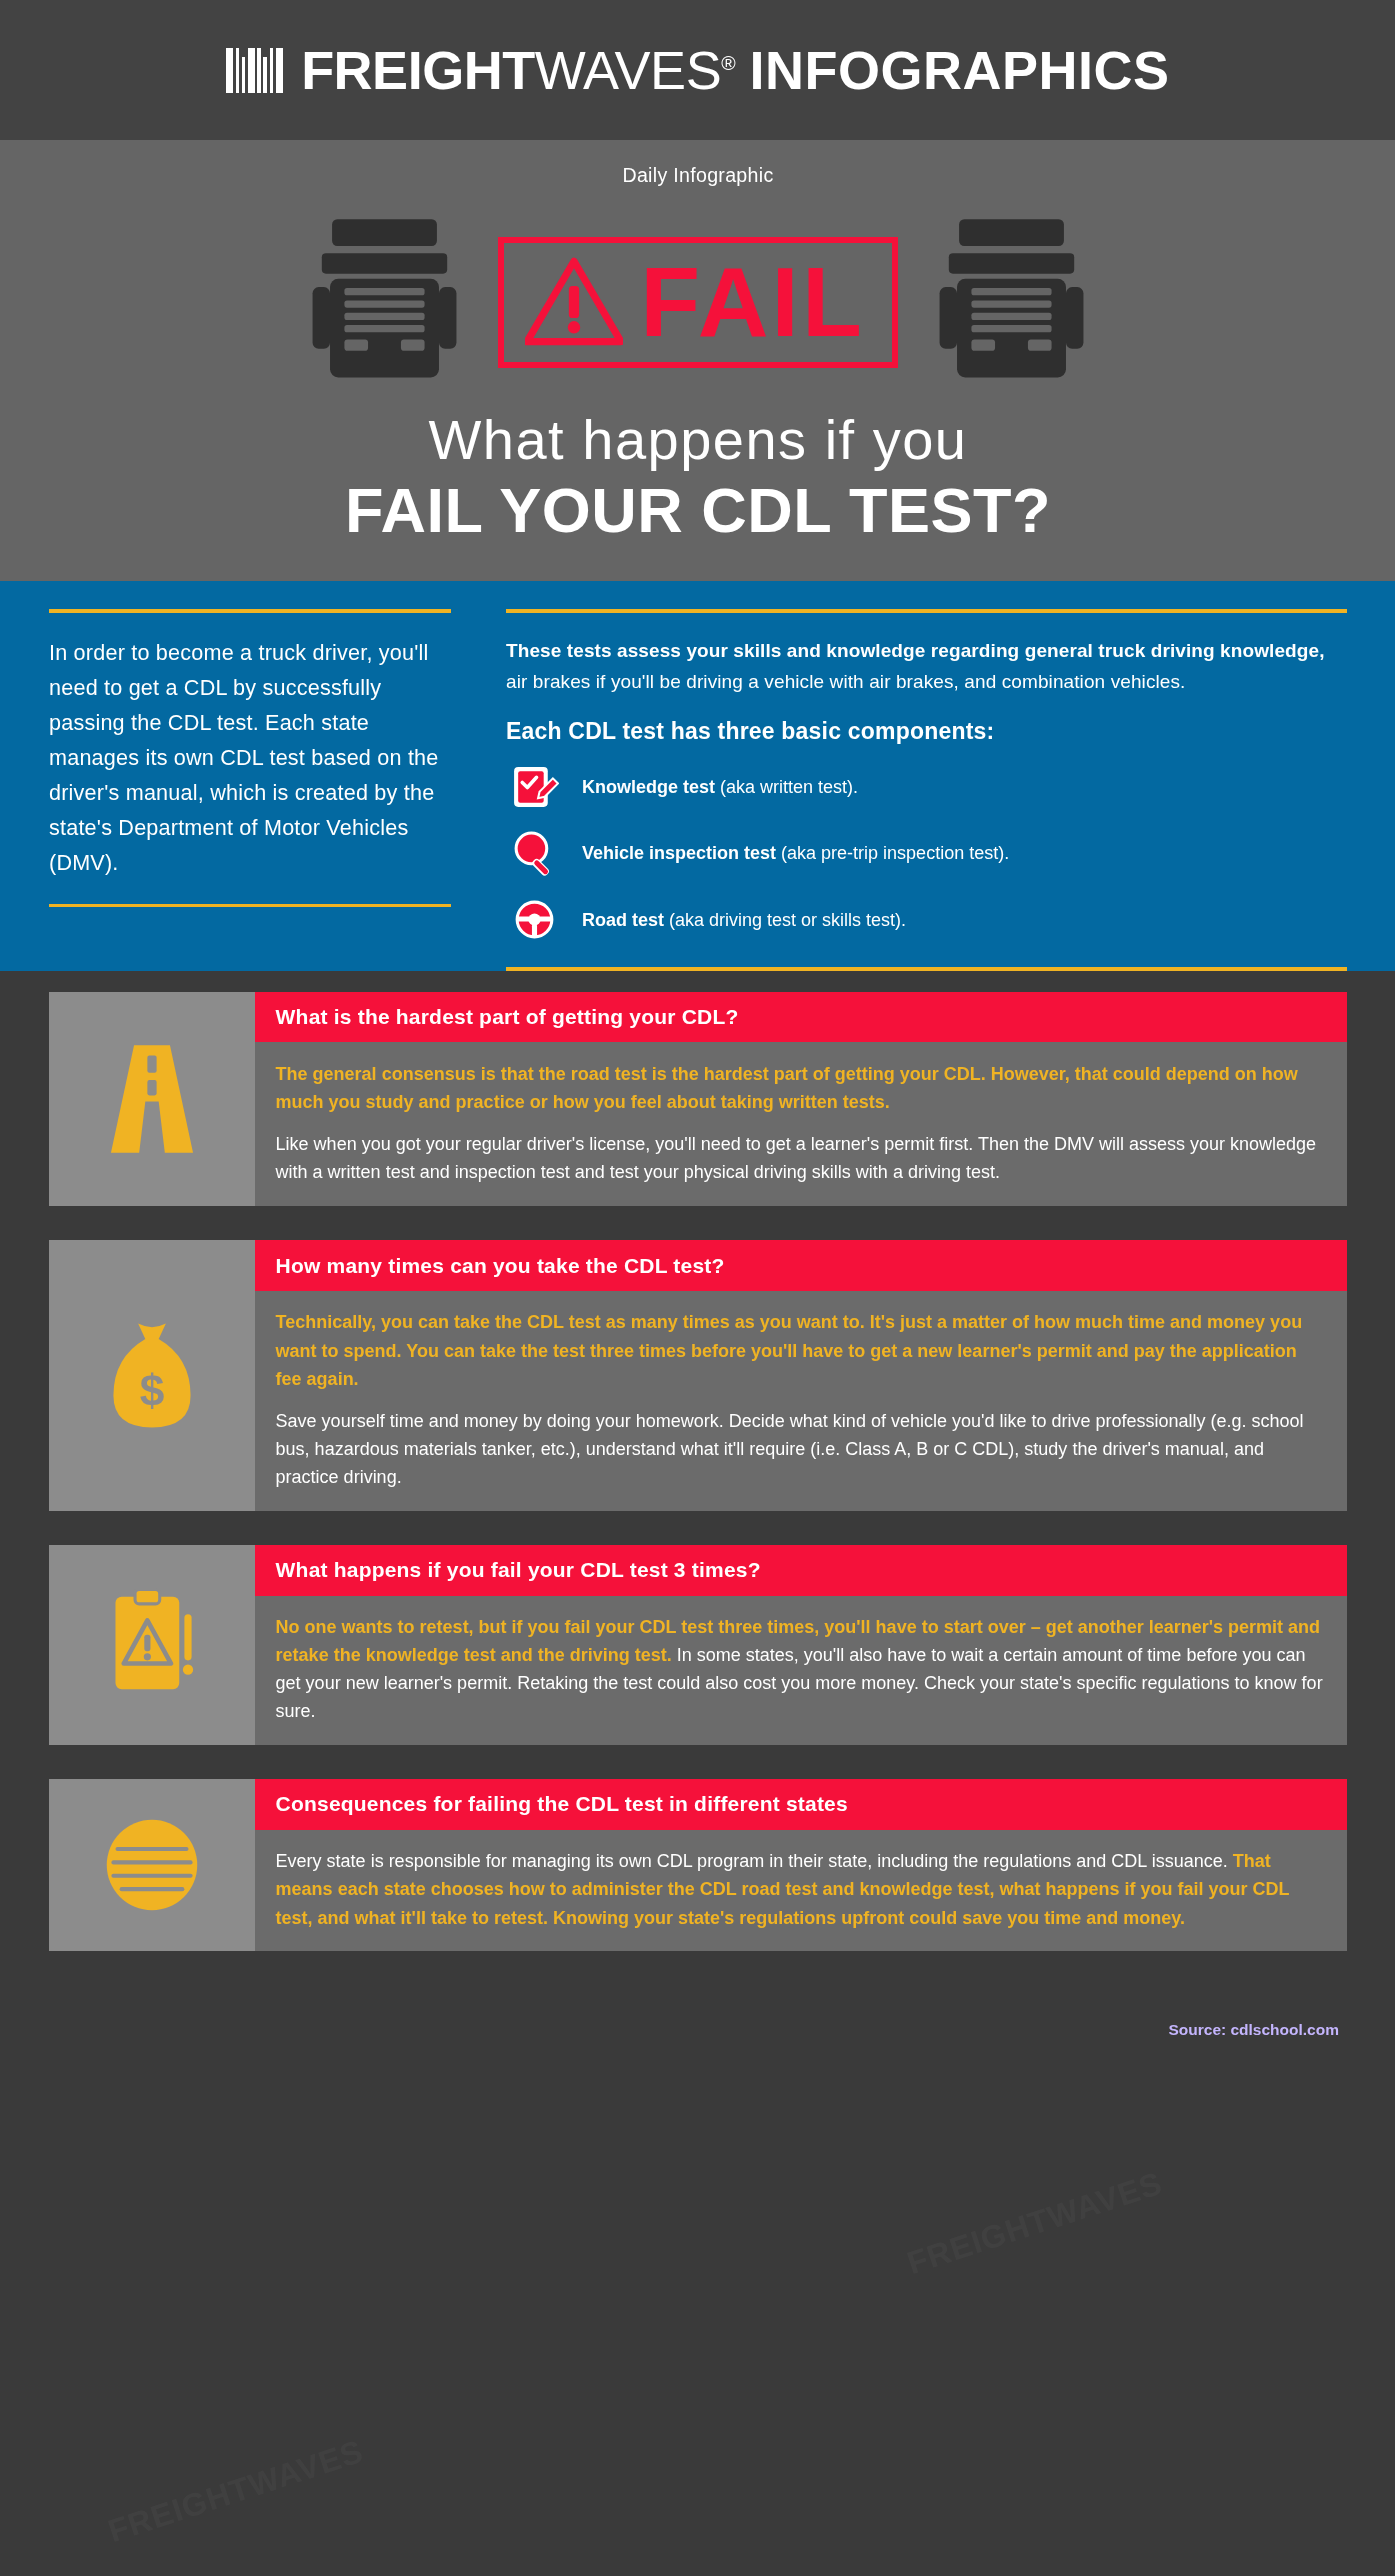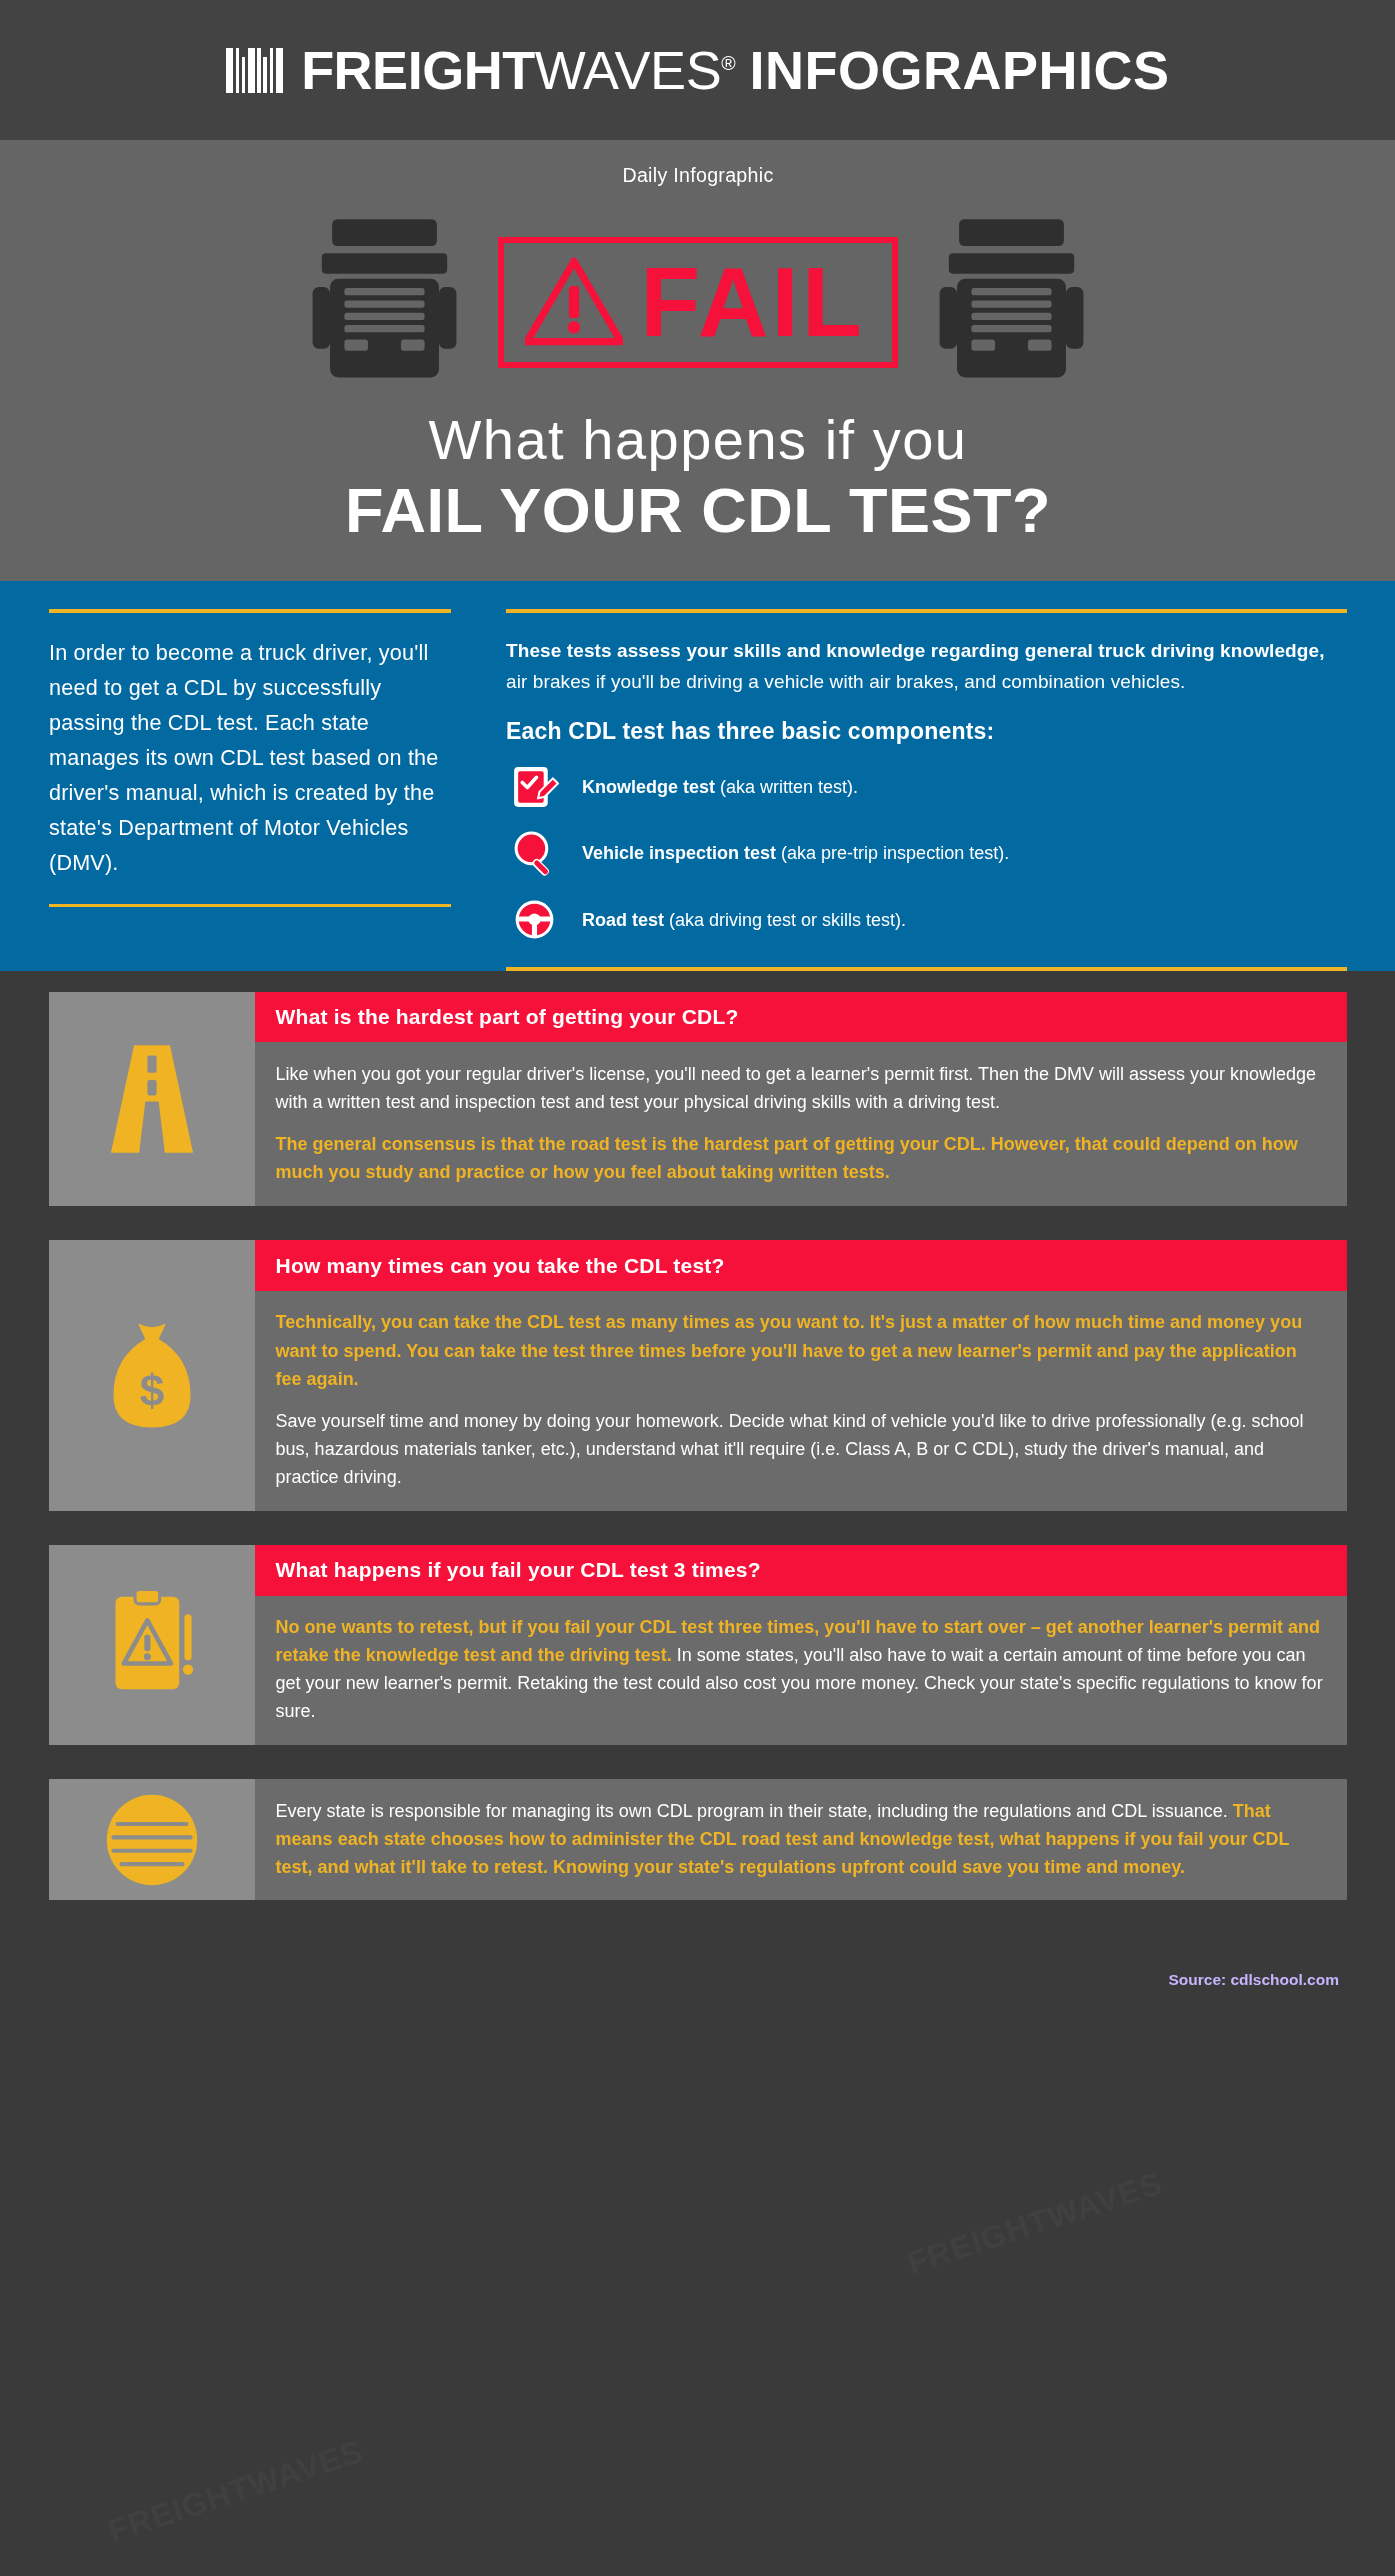--- a/index.html
+++ b/index.html
@@ -439,22 +439,22 @@
       <div class="card-icon">
         <svg width="108" height="118" viewBox="0 0 210 230" aria-hidden="true">
           <path d="M70 10 L140 10 L185 220 L130 220 L118 120 L92 120 L80 220 L25 220 Z" fill="#f0b323"></path>
           <rect x="96" y="30" width="18" height="34" rx="4" fill="#8c8c8c"></rect>
           <rect x="96" y="78" width="18" height="30" rx="4" fill="#8c8c8c"></rect>
         </svg>
       </div>
       <div class="card-body">
         <div class="card-head">What is the hardest part of getting your CDL?</div>
         <div class="card-content">
+          <p class="card-p hl">The general consensus is that the road test is the hardest part of getting your CDL. However, that could depend on how much you study and practice or how you feel about taking written tests.</p>
           <p class="card-p">Like when you got your regular driver's license, you'll need to get a learner's permit first. Then the DMV will assess your knowledge with a written test and inspection test and test your physical driving skills with a driving test.</p>
-          <p class="card-p hl">The general consensus is that the road test is the hardest part of getting your CDL. However, that could depend on how much you study and practice or how you feel about taking written tests.</p>
         </div>
       </div>
     </div>
 
     <div class="card">
       <div class="card-icon">
         <svg width="108" height="124" viewBox="0 0 210 240" aria-hidden="true">
           <path d="M78 18 q27 14 54 0 l-14 30 h-26 z" fill="#f0b323"></path>
           <path d="M92 48 q-62 36 -62 110 q0 62 75 62 q75 0 75 -62 q0 -74 -62 -110 z" fill="#f0b323"></path>
           <text x="105" y="178" font-family="Liberation Sans, sans-serif" font-size="86" font-weight="700" fill="#8c8c8c" text-anchor="middle">$</text>
@@ -495,20 +495,21 @@
           <circle cx="105" cy="105" r="88" fill="#f0b323"></circle>
           <g stroke="#8c8c8c" stroke-width="8" stroke-linecap="round">
             <line x1="38" y1="74" x2="172" y2="74"></line>
             <line x1="30" y1="100" x2="180" y2="100"></line>
             <line x1="30" y1="126" x2="180" y2="126"></line>
             <line x1="46" y1="152" x2="164" y2="152"></line>
           </g>
         </svg>
       </div>
       <div class="card-body">
+        <div class="card-head">Consequences for failing the CDL test in different states</div>
         <div class="card-content">
           <p class="card-p"><span class="wh-in">Every state is responsible for managing its own CDL program in their state, including the regulations and CDL issuance. </span><span class="hl-in">That means each state chooses how to administer the CDL road test and knowledge test, what happens if you fail your CDL test, and what it'll take to retest. Knowing your state's regulations upfront could save you time and money.</span></p>
         </div>
       </div>
     </div>
 
   </div>
 
   <div class="footer">
     <span class="src-label">Source: </span><span class="src-val">cdlschool.com</span>

